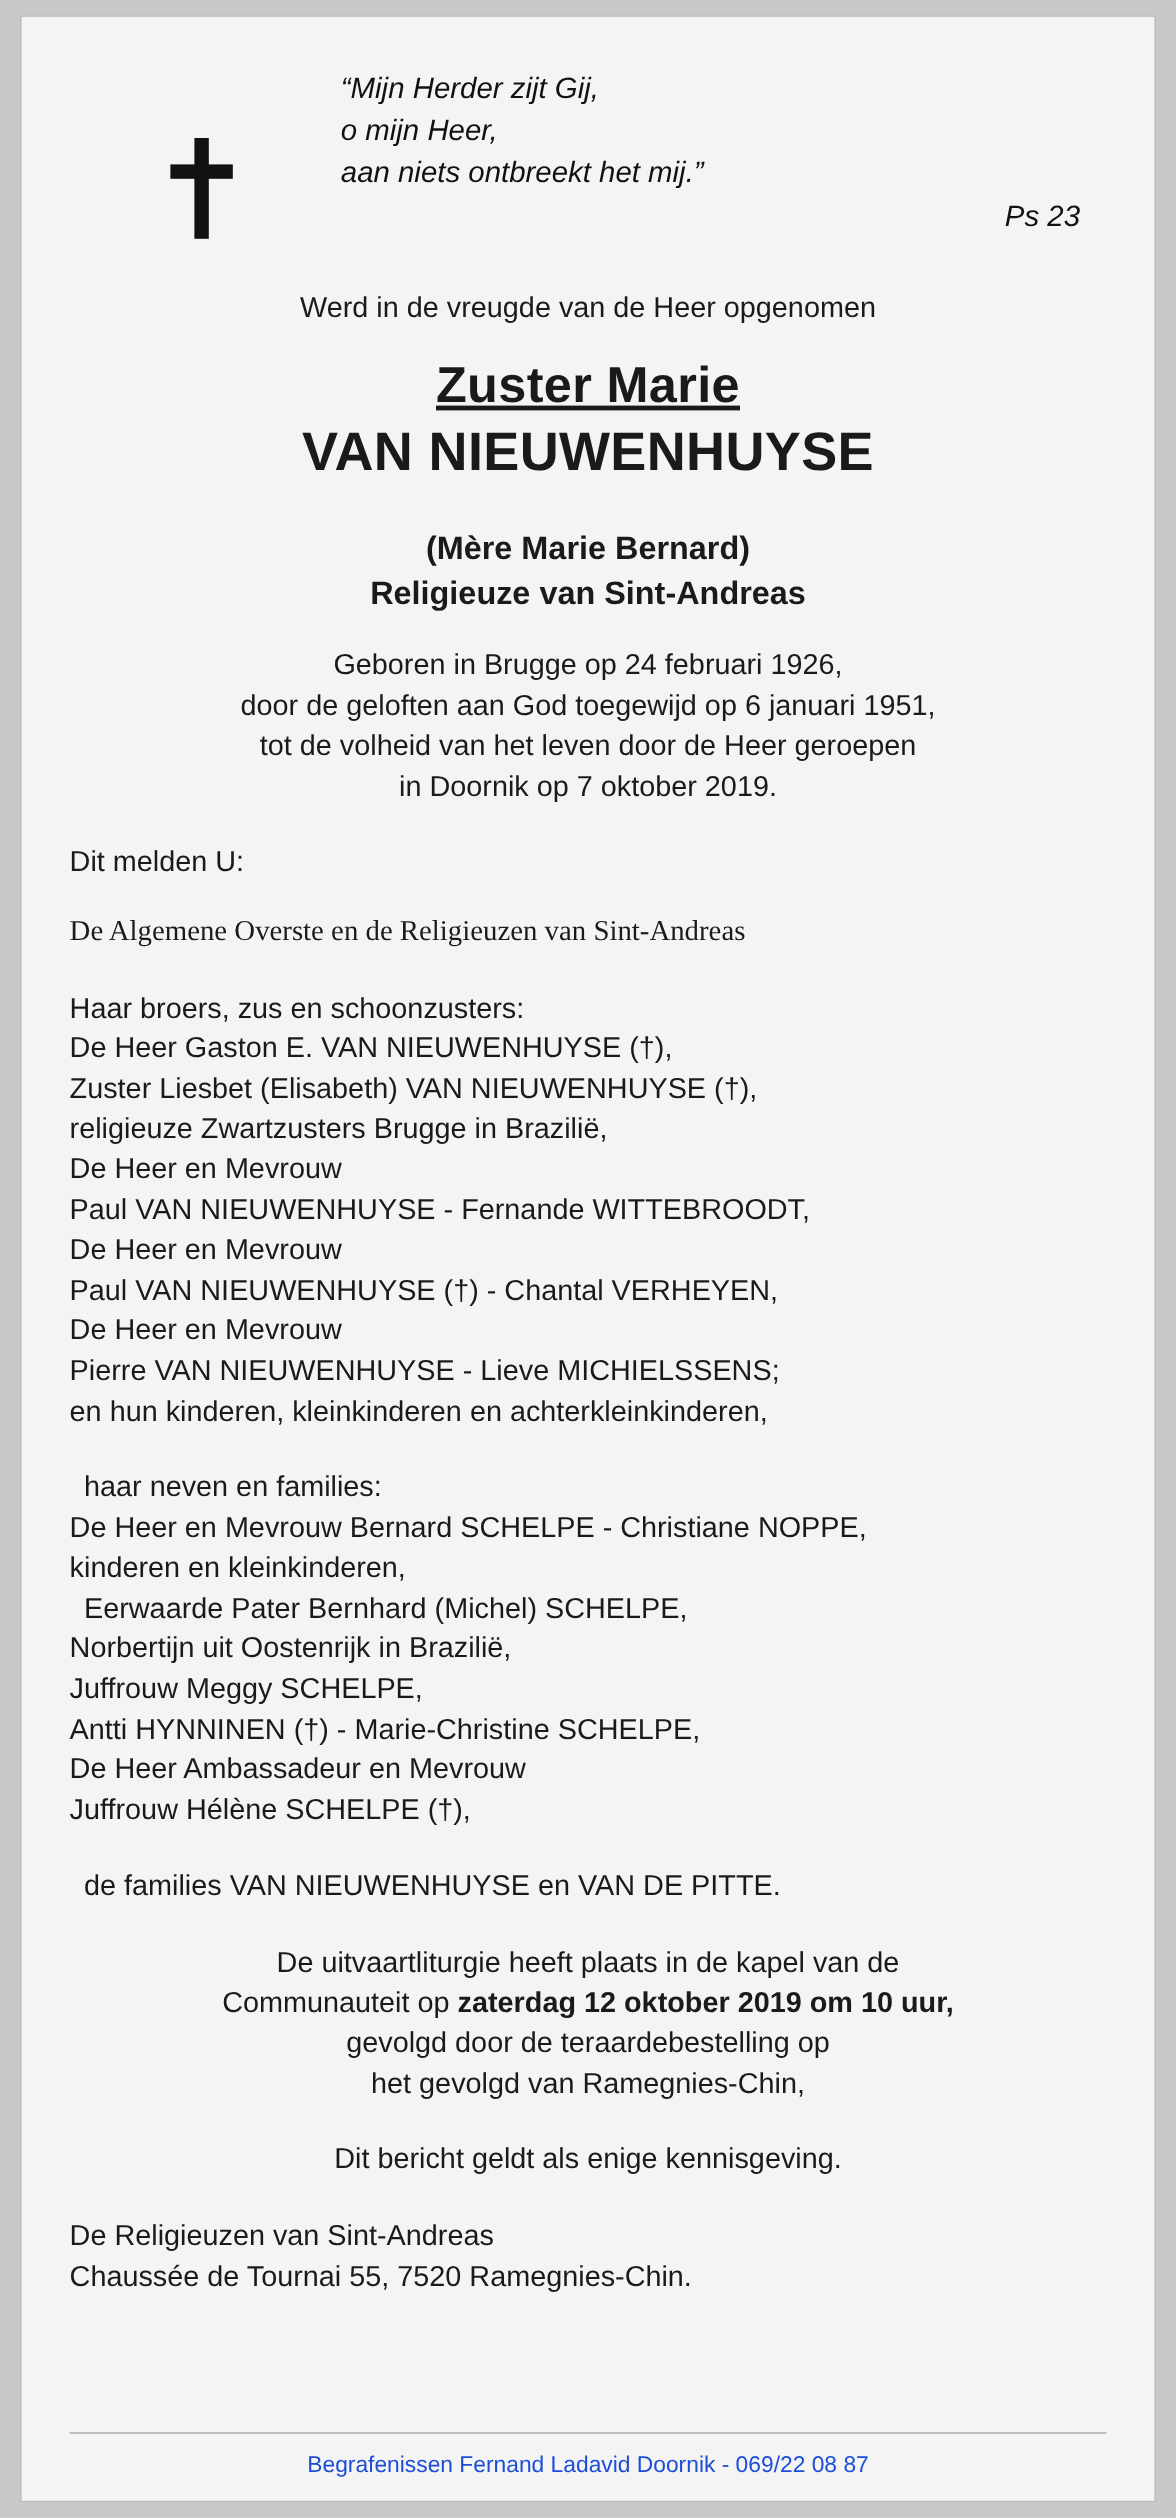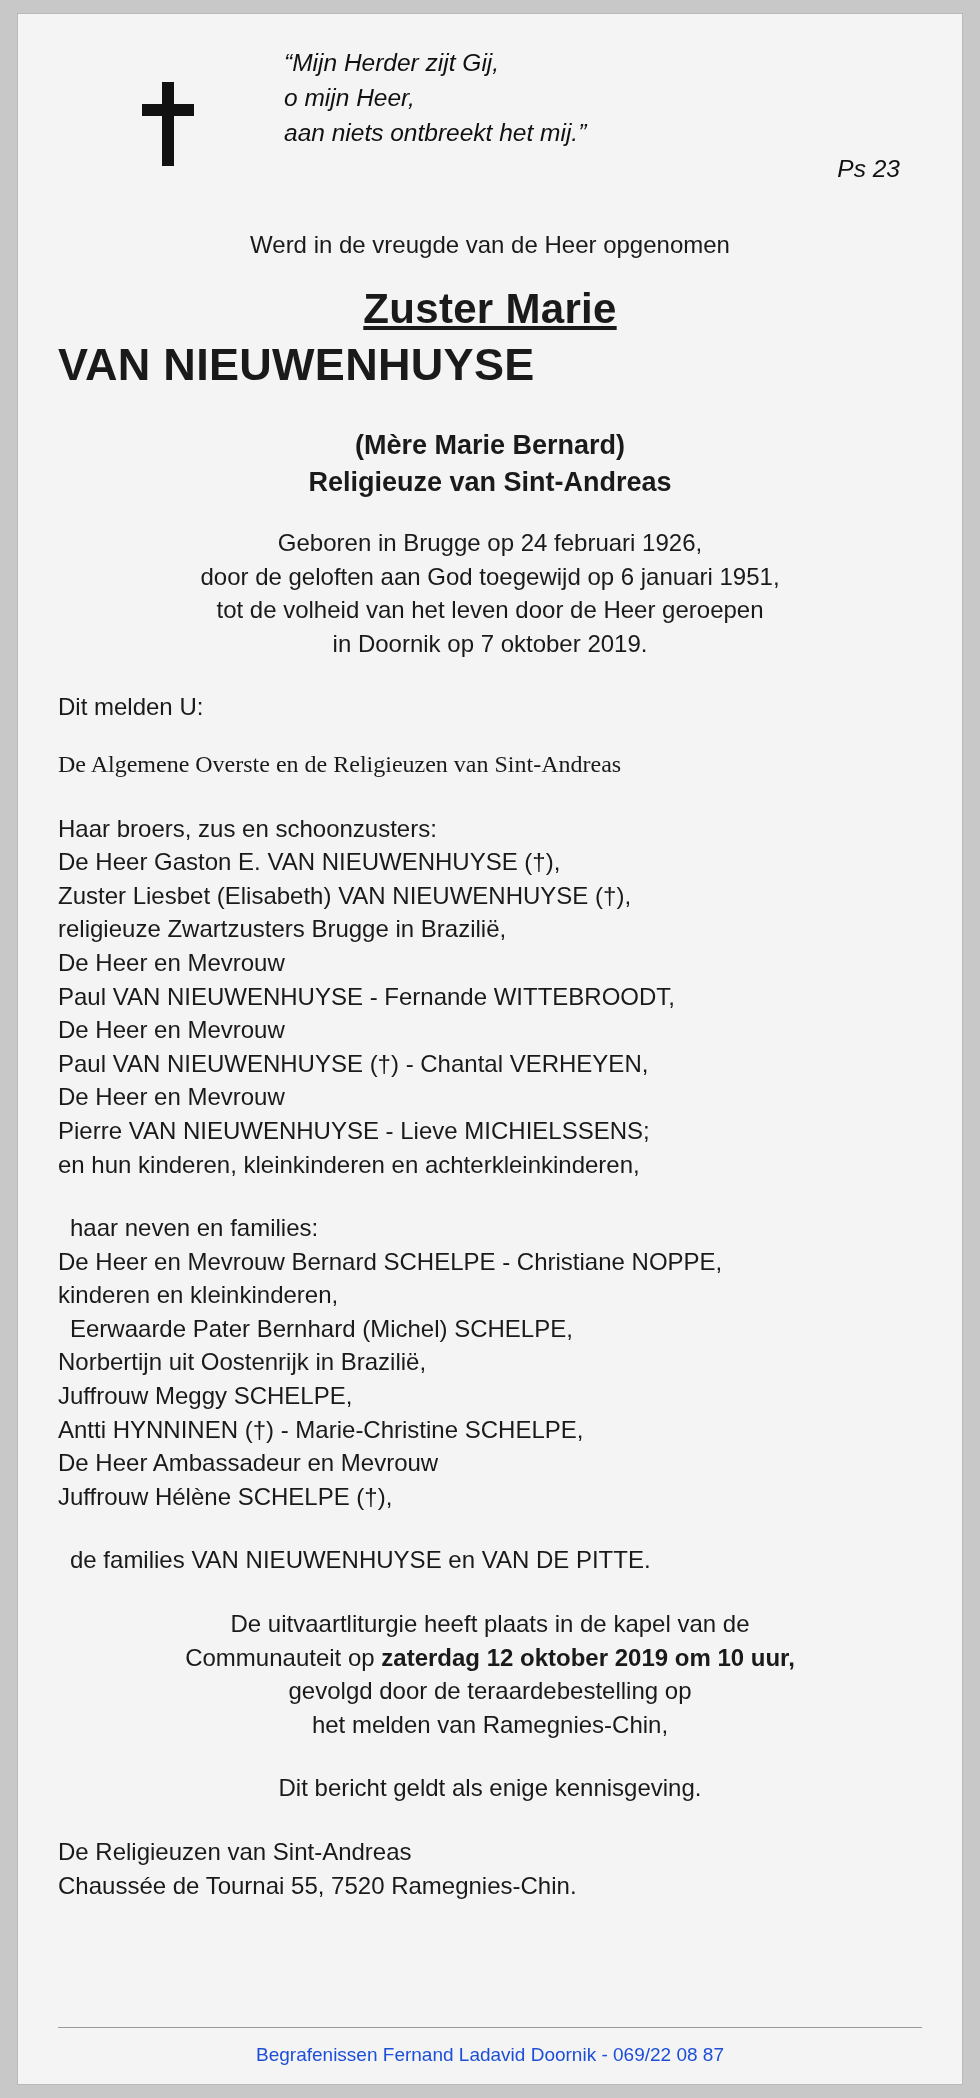--- a/index.html
+++ b/index.html
@@ -28,22 +28,22 @@
     position: relative;
     width: 100%;
     height: 100%;
     padding: 0 40px;
     box-sizing: border-box;
   }
 
   
   .header {
     display: flex;
-    align-items: center;
-    padding-top: 32px;
+    align-items: flex-end;
+    padding-top: 44px;
   }
   .cross-wrap {
     width: 220px;
     flex: 0 0 220px;
     display: flex;
     justify-content: center;
     padding-top: 14px;
   }
   .cross {
     position: relative;
@@ -91,21 +91,21 @@
 
   .name1 {
     text-align: center;
     font-size: 42px;
     font-weight: bold;
     margin-top: 26px;
     letter-spacing: 0.3px;
     text-decoration: underline;
   }
   .name2 {
-    text-align: left;
+    text-align: center;
     font-size: 45px;
     font-weight: bold;
     margin-top: 6px;
     letter-spacing: 0.3px;
   }
   .subname {
     text-align: center;
     font-size: 27px;
     font-weight: bold;
     margin-top: 36px;
@@ -213,21 +213,21 @@
     </div>
 
     <div class="block mt-lg indent">de families VAN NIEUWENHUYSE en VAN DE PITTE.</div>
 
     <div class="block mt-lg center">
       <div>De uitvaartliturgie heeft plaats in de kapel van de</div>
       <div>
         <span>Communauteit op </span><b>zaterdag 12 oktober 2019 om 10 uur,</b>
       </div>
       <div>gevolgd door de teraardebestelling op</div>
-      <div>het melden van Ramegnies-Chin,</div>
+      <div>het gevolgd van Ramegnies-Chin,</div>
     </div>
 
     <div class="block mt-lg center">Dit bericht geldt als enige kennisgeving.</div>
 
     <div class="block mt-lg">
       <div>De Religieuzen van Sint-Andreas</div>
       <div>Chaussée de Tournai 55, 7520 Ramegnies-Chin.</div>
     </div>
 
     <div class="rule"></div>

